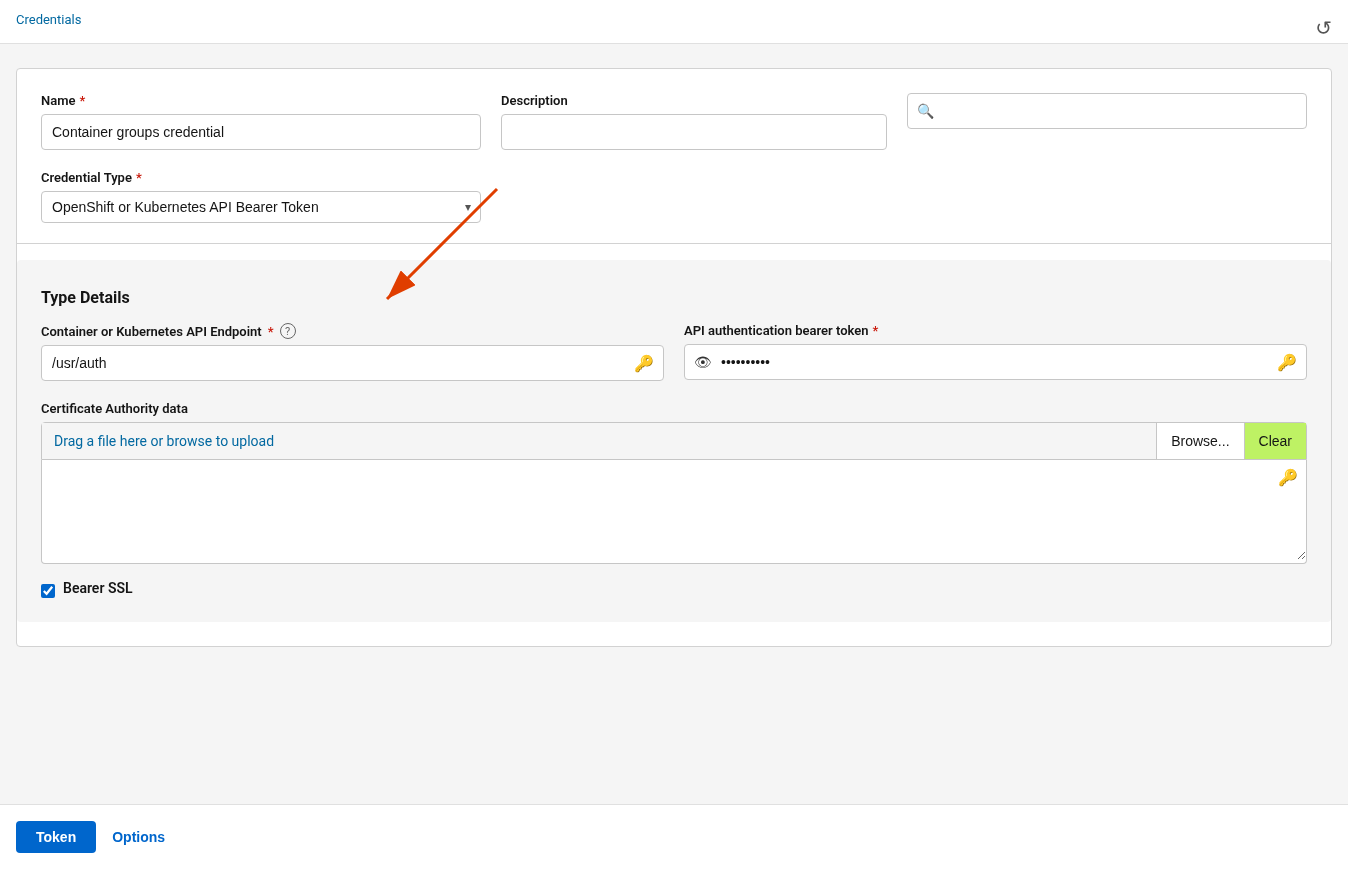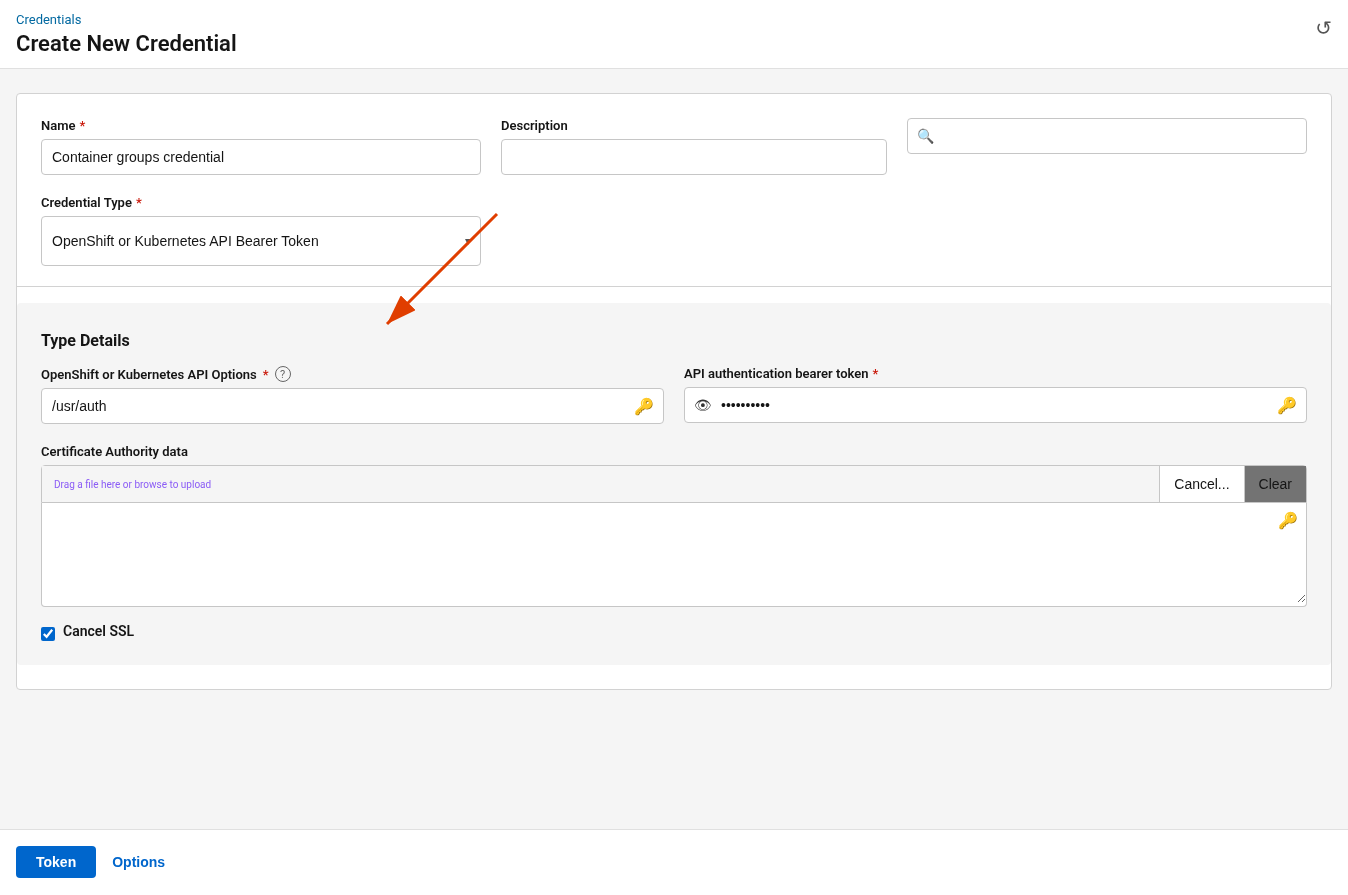--- a/index.html
+++ b/index.html
@@ -102,21 +102,21 @@
       position: relative;
     }
 
     select {
       border: 1px solid #c6c6c6;
       border-radius: 4px;
       padding: 6px 30px 6px 10px;
       font-size: 14px;
       color: #151515;
       background: #fff;
-      height: 50px;
+      height: 32px;
       width: 100%;
       appearance: none;
       outline: none;
       cursor: pointer;
     }
 
     .select-arrow {
       position: absolute;
       right: 10px;
       top: 50%;
@@ -237,22 +237,22 @@
       display: flex;
       align-items: center;
       border: 1px solid #c6c6c6;
       border-radius: 4px 4px 0 0;
       background: #fff;
     }
 
     .file-drop-area {
       flex: 1;
       padding: 8px 12px;
-      color: #8b5cf6;
-      font-size: 10px;
+      color: #0369a1;
+      font-size: 14px;
       background: #f5f5f5;
       height: 36px;
       display: flex;
       align-items: center;
       text-align: center;
     }
 
     .browse-btn {
       border: none;
       border-left: 1px solid #c6c6c6;
@@ -260,21 +260,21 @@
       padding: 6px 14px;
       font-size: 14px;
       color: #151515;
       cursor: pointer;
       height: 36px;
     }
 
     .clear-btn {
       border: none;
       border-left: 1px solid #c6c6c6;
-      background: #737373;
+      background: #bef264;
       padding: 6px 14px;
       font-size: 14px;
       color: #151515;
       cursor: pointer;
       height: 36px;
     }
 
     .cert-textarea-wrapper {
       position: relative;
       border: 1px solid #c6c6c6;
@@ -371,21 +371,20 @@
       border: none;
       border-top: 1px solid #d2d2d2;
       margin: 8px -24px 16px -24px;
     }
   </style>
 </head>
 <body>
 
 <div class="page-header">
   <div class="breadcrumb" style="color: #0369a1;">Credentials</div>
-  <div class="page-title">Create New Credential</div>
   <div class="history-icon">↺</div>
 </div>
 
 <div class="content-area">
   <div class="form-card form-card-relative">
 
     <svg style="position:absolute;top:100px;left:200px;width:320px;height:160px;pointer-events:none;z-index:10;" viewBox="0 0 320 160">
       <defs>
         <marker id="arrowhead" markerWidth="10" markerHeight="7" refX="10" refY="3.5" orient="auto">
           <polygon points="0 0, 10 3.5, 0 7" fill="#e03e00"></polygon>
@@ -437,21 +436,21 @@
 
     <hr class="divider">
 
     <div class="type-details-section">
       <div class="section-title">Type Details</div>
 
       <div class="form-row">
         <div class="form-group">
           <label>
             <span class="label-with-help">
-              <span>OpenShift or Kubernetes API Options</span>
+              <span>Container or Kubernetes API Endpoint</span>
               <span class="required">*</span>
               <span class="help-icon">?</span>
             </span>
           </label>
           <div class="input-with-icon">
             <input type="text" value="/usr/auth" style="">
             <span class="key-icon">🔑</span>
           </div>
         </div>
 
@@ -465,33 +464,33 @@
             <input type="password" value="1234567890" style="">
             <span class="key-icon">🔑</span>
           </div>
         </div>
       </div>
 
       <div class="cert-section">
         <div class="cert-label">Certificate Authority data</div>
         <div class="file-upload-row">
           <div class="file-drop-area">Drag a file here or browse to upload</div>
-          <button class="browse-btn">Cancel...</button>
+          <button class="browse-btn">Browse...</button>
           <button class="clear-btn">Clear</button>
         </div>
         <div class="cert-textarea-wrapper">
           <textarea class="cert-textarea" rows="5" style=""></textarea>
           <span class="textarea-key-icon">🔑</span>
         </div>
       </div>
 
       <div class="options-section">
         <div class="checkbox-row">
           <input type="checkbox" id="verify-ssl" checked="" style="">
-          <label for="verify-ssl" class="checkbox-label">Cancel SSL</label>
+          <label for="verify-ssl" class="checkbox-label">Bearer SSL</label>
         </div>
       </div>
     </div>
 
   </div>
 </div>
 
 <div class="footer-actions">
   <button class="save-btn">Token</button>
   <button class="cancel-btn">Options</button>

